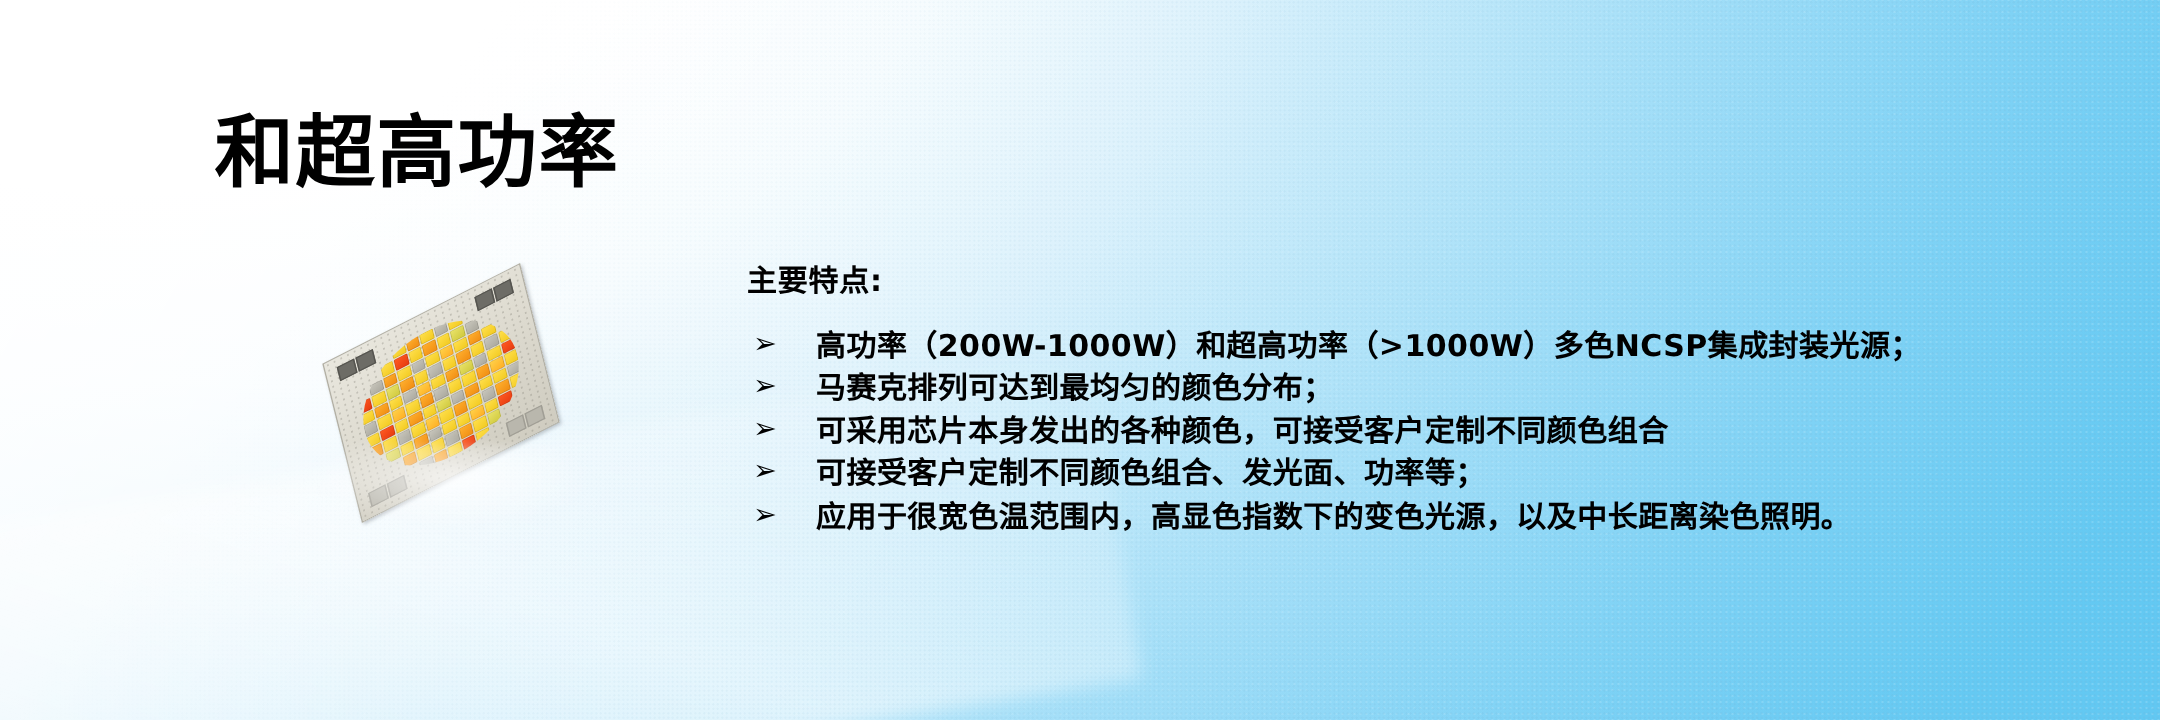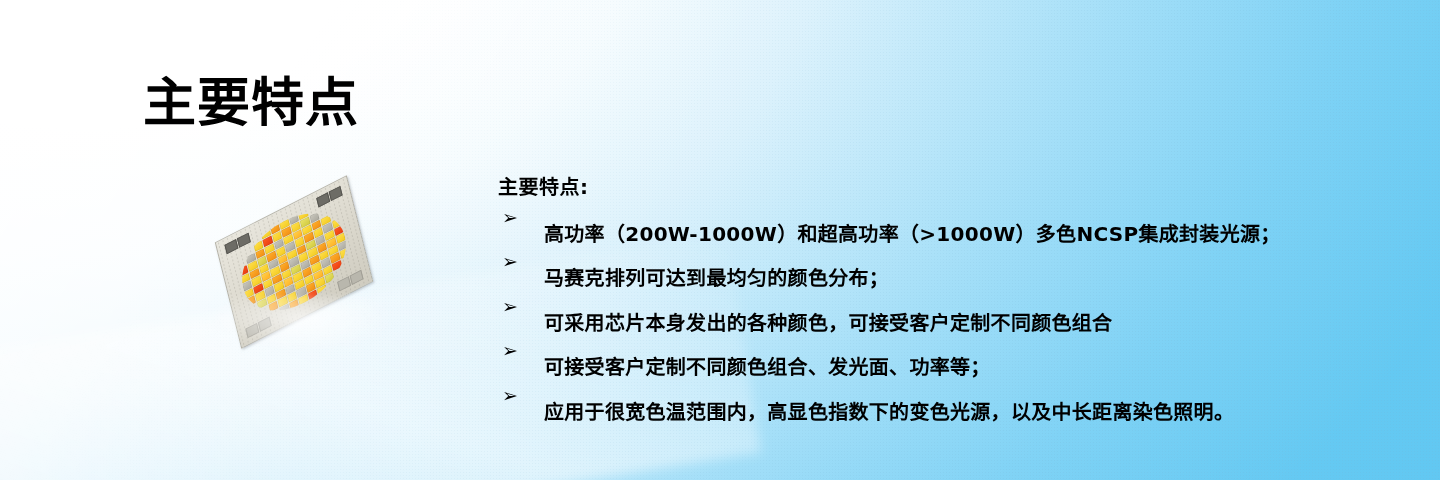--- a/index.html
+++ b/index.html
@@ -184,21 +184,21 @@
     position: absolute;
     left: 498px;
     top: 176px;
     width: 900px;
     color: #000000;
   }
   .features-title {
     font-size: 20px;
     font-weight: 700;
     line-height: 1.15;
-    margin-bottom: 5px;
+    margin-bottom: 17px;
     letter-spacing: 0.5px;
   }
   .feature-list {
     list-style: none;
     margin: 0;
     padding: 0;
   }
   .feature-item {
     display: flex;
     align-items: flex-start;
@@ -213,35 +213,34 @@
     width: 46px;
     font-size: 19px;
     font-weight: 400;
     line-height: 1.42;
     text-align: left;
     padding-left: 4px;
     box-sizing: border-box;
   }
   .feature-text {
     flex: 1 1 auto;
-    margin-top: 16px;
   }
 </style>
 </head>
 <body>
 
 <div id="slide">
 
   <div class="bg-base"></div>
   <div class="bg-tint"></div>
   <div class="bg-streak"></div>
   <div class="bg-noise"></div>
 
   <div class="headline">
-    <span class="headline-main">主要特点</span>
+    <span class="headline-main">和超高功率</span>
   </div>
 
   <div class="product-photo">
     <div class="photo-stage">
       <div class="substrate">
         <div class="substrate-dots"></div>
         <div class="pad tl1"></div>
         <div class="pad tl2"></div>
         <div class="pad tr1"></div>
         <div class="pad tr2"></div>

